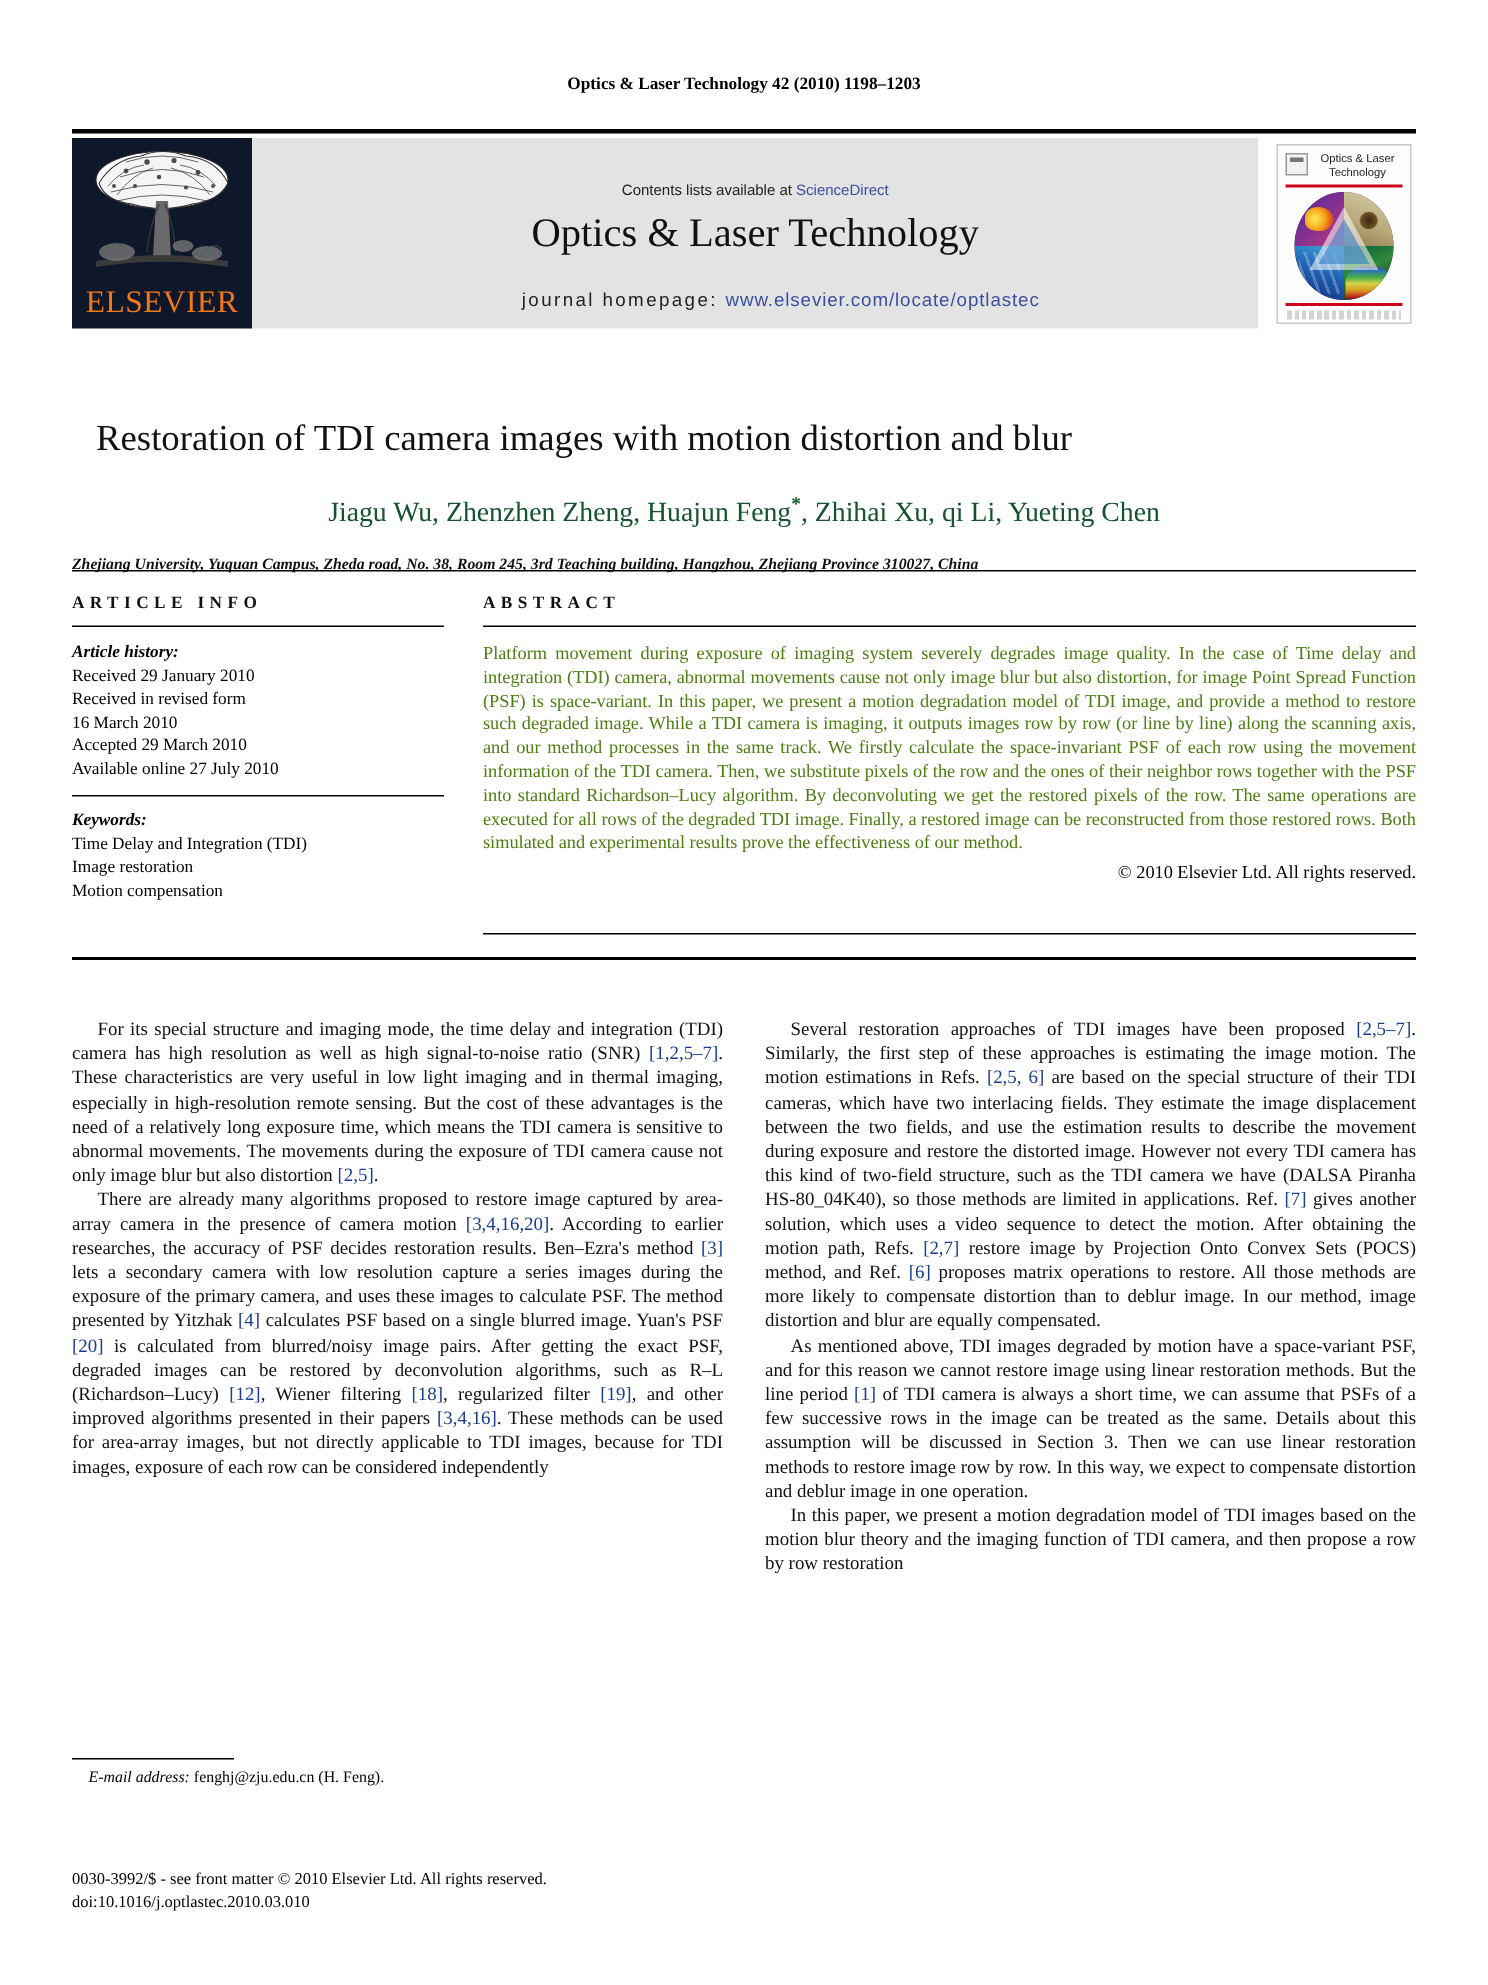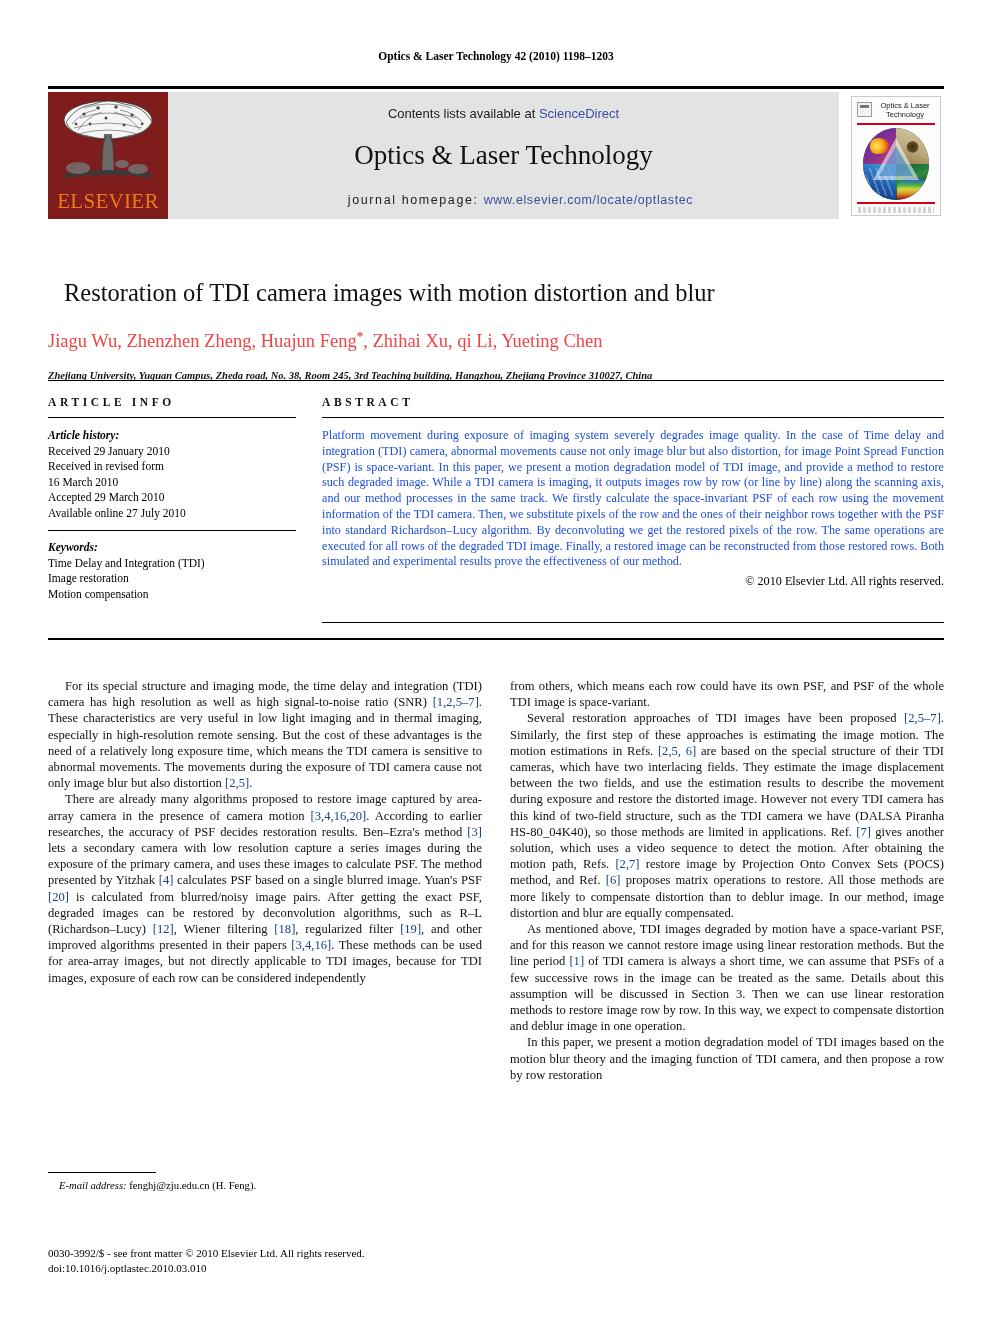--- a/index.html
+++ b/index.html
@@ -49,21 +49,21 @@
     width: 896px;
     height: 127px;
     display: flex;
     flex-direction: row;
     align-items: stretch;
   }
   .elsevier-logo {
     width: 120px;
     flex: 0 0 120px;
     position: relative;
-    background: #7f1d1d;
+    background: #0f172a;
   }
   .tree-svg {
     position: absolute;
     left: 6px;
     top: 2px;
     width: 108px;
     height: 96px;
   }
   .elsevier-word {
     position: absolute;
@@ -78,25 +78,25 @@
     font-weight: 400;
   }
   .content-band {
     flex: 1 1 auto;
     background: #e3e3e3;
     position: relative;
   }
   .cd-line {
     position: absolute;
     left: 0;
-    top: 14px;
+    top: 30px;
     width: 100%;
     text-align: center;
     font-family: "Liberation Sans", sans-serif;
-    font-size: 13px;
+    font-size: 10px;
     color: #222;
   }
   .cd-link { color: #3A4FA0; }
   .journal-name {
     position: absolute;
     left: 0;
     top: 48px;
     width: 100%;
     text-align: center;
     font-family: "Liberation Serif", serif;
@@ -234,21 +234,22 @@
     line-height: 30px;
     font-weight: 400;
     color: #111;
     margin: 16px;
   }
   .authors {
     font-family: "Liberation Serif", serif;
     font-size: 18.5px;
     line-height: 24px;
     margin: 16px 0 16px 0;
-    color: #ef4444;
+    color: #14532d;
+    text-align: center;
   }
   .author-star {
     font-size: 13px;
     vertical-align: super;
     font-weight: bold;
   }
   .affiliation {
     font-family: "Liberation Serif", serif;
     font-style: italic;
     font-weight: bold;
@@ -303,21 +304,21 @@
     line-height: 15.5px;
     margin: 0;
   }
   .info-divider { height: 1px; background: #000; margin: 9px 0 9px 0; }
   .abs-text {
     font-family: "Liberation Serif", serif;
     font-size: 12.2px;
     line-height: 15.8px;
     text-align: justify;
     margin: 0;
-    color: #1d4ed8;
+    color: #4d7c0f;
   }
   .abs-copy {
     font-family: "Liberation Serif", serif;
     font-size: 12.2px;
     line-height: 15.8px;
     text-align: right;
     margin: 4px 0 0 0;
   }
   .abs-rule-bottom {
     position: absolute;
@@ -532,21 +533,20 @@
 
   <div class="body-left">
     <div id="left-paras">
         <p class="body"><span>For its special structure and imaging mode, the time delay and integration (TDI) camera has high resolution as well as high signal-to-noise ratio (SNR) </span><span class="ref">[1,2,5–7]</span><span>. These characteristics are very useful in low light imaging and in thermal imaging, especially in high-resolution remote sensing. But the cost of these advantages is the need of a relatively long exposure time, which means the TDI camera is sensitive to abnormal movements. The movements during the exposure of TDI camera cause not only image blur but also distortion </span><span class="ref">[2,5]</span><span>.</span></p>
         <p class="body"><span>There are already many algorithms proposed to restore image captured by area-array camera in the presence of camera motion </span><span class="ref">[3,4,16,20]</span><span>. According to earlier researches, the accuracy of PSF decides restoration results. Ben–Ezra's method </span><span class="ref">[3]</span><span> lets a secondary camera with low resolution capture a series images during the exposure of the primary camera, and uses these images to calculate PSF. The method presented by Yitzhak </span><span class="ref">[4]</span><span> calculates PSF based on a single blurred image. Yuan's PSF </span><span class="ref">[20]</span><span> is calculated from blurred/noisy image pairs. After getting the exact PSF, degraded images can be restored by deconvolution algorithms, such as R–L (Richardson–Lucy) </span><span class="ref">[12]</span><span>, Wiener filtering </span><span class="ref">[18]</span><span>, regularized filter </span><span class="ref">[19]</span><span>, and other improved algorithms presented in their papers </span><span class="ref">[3,4,16]</span><span>. These methods can be used for area-array images, but not directly applicable to TDI images, because for TDI images, exposure of each row can be considered independently</span></p>
       </div>
   </div>
 
   <div class="body-right">
     <div id="right-paras">
-        <p class="body noindent"><span>from others, which means each row could have its own PSF, and PSF of the whole TDI image is space-variant.</span></p>
         <p class="body"><span>Several restoration approaches of TDI images have been proposed </span><span class="ref">[2,5–7]</span><span>. Similarly, the first step of these approaches is estimating the image motion. The motion estimations in Refs. </span><span class="ref">[2,5, 6]</span><span> are based on the special structure of their TDI cameras, which have two interlacing fields. They estimate the image displacement between the two fields, and use the estimation results to describe the movement during exposure and restore the distorted image. However not every TDI camera has this kind of two-field structure, such as the TDI camera we have (DALSA Piranha HS-80_04K40), so those methods are limited in applications. Ref. </span><span class="ref">[7]</span><span> gives another solution, which uses a video sequence to detect the motion. After obtaining the motion path, Refs. </span><span class="ref">[2,7]</span><span> restore image by Projection Onto Convex Sets (POCS) method, and Ref. </span><span class="ref">[6]</span><span> proposes matrix operations to restore. All those methods are more likely to compensate distortion than to deblur image. In our method, image distortion and blur are equally compensated.</span></p>
         <p class="body"><span>As mentioned above, TDI images degraded by motion have a space-variant PSF, and for this reason we cannot restore image using linear restoration methods. But the line period </span><span class="ref">[1]</span><span> of TDI camera is always a short time, we can assume that PSFs of a few successive rows in the image can be treated as the same. Details about this assumption will be discussed in Section 3. Then we can use linear restoration methods to restore image row by row. In this way, we expect to compensate distortion and deblur image in one operation.</span></p>
         <p class="body"><span>In this paper, we present a motion degradation model of TDI images based on the motion blur theory and the imaging function of TDI camera, and then propose a row by row restoration</span></p>
       </div>
   </div>
 
   <div class="footnote">
     <div class="foot-rule"></div>
     <p class="foot-line">
       <span class="foot-ital">E-mail address:</span><span> fenghj@zju.edu.cn (H. Feng).</span>

